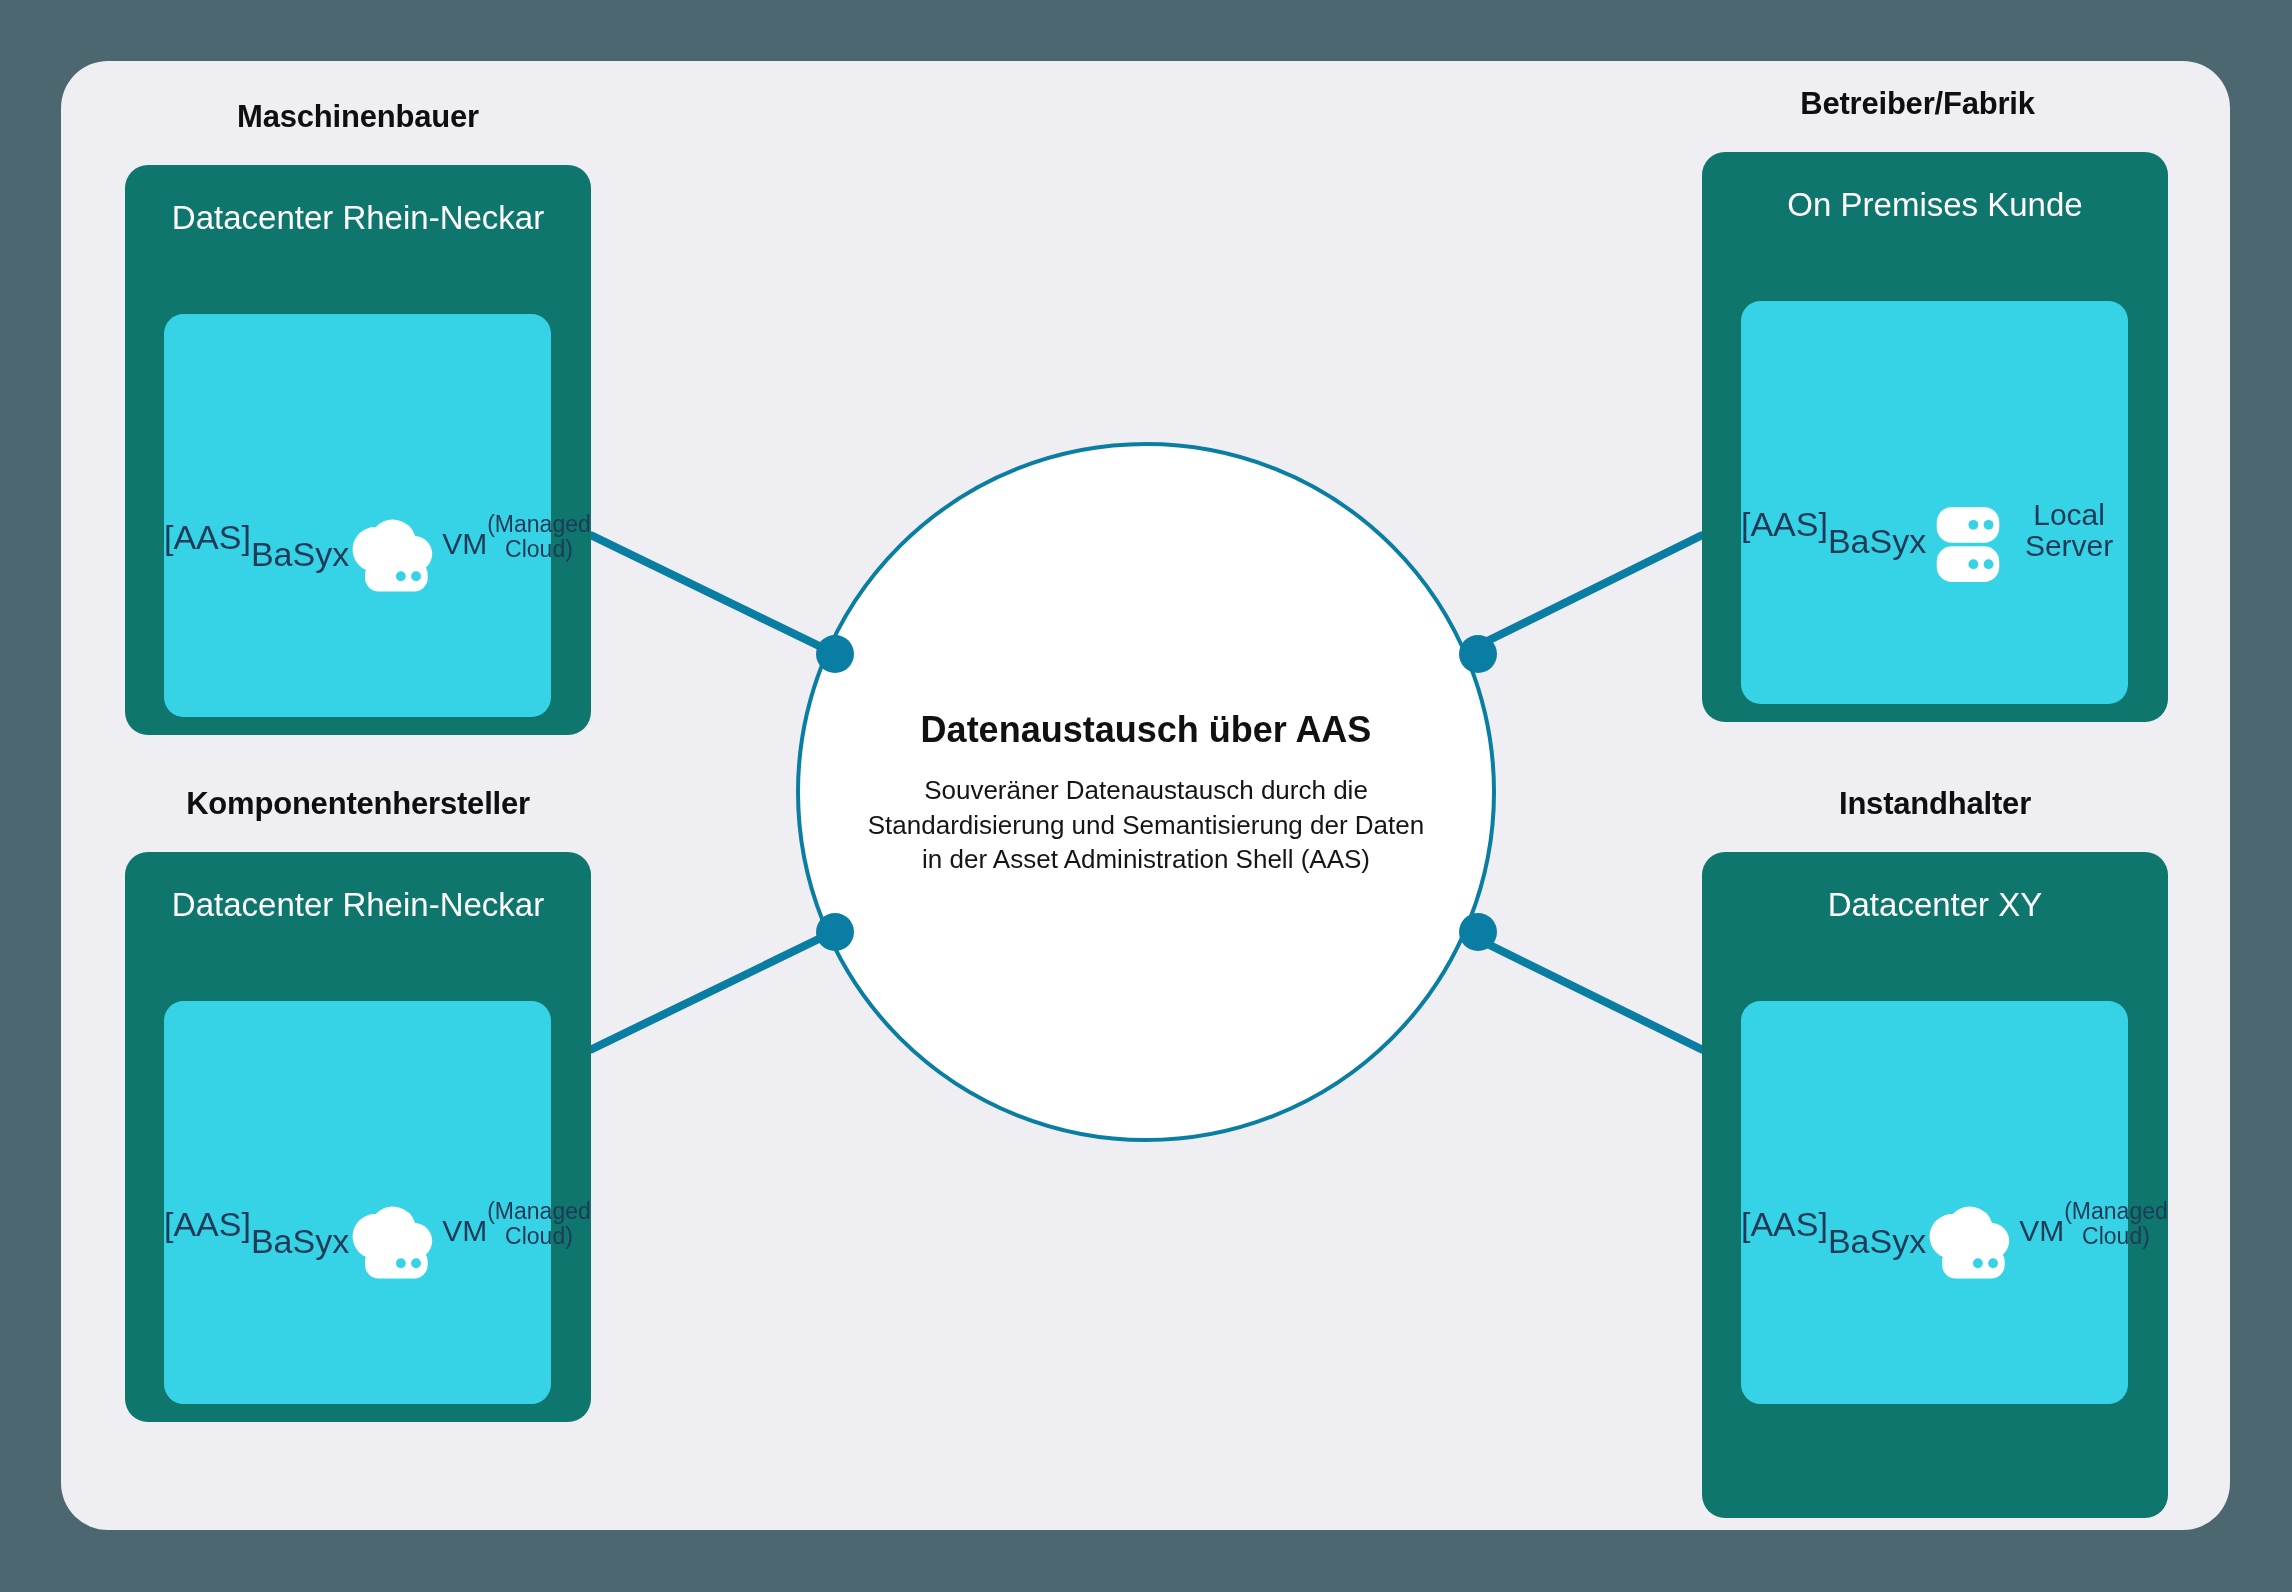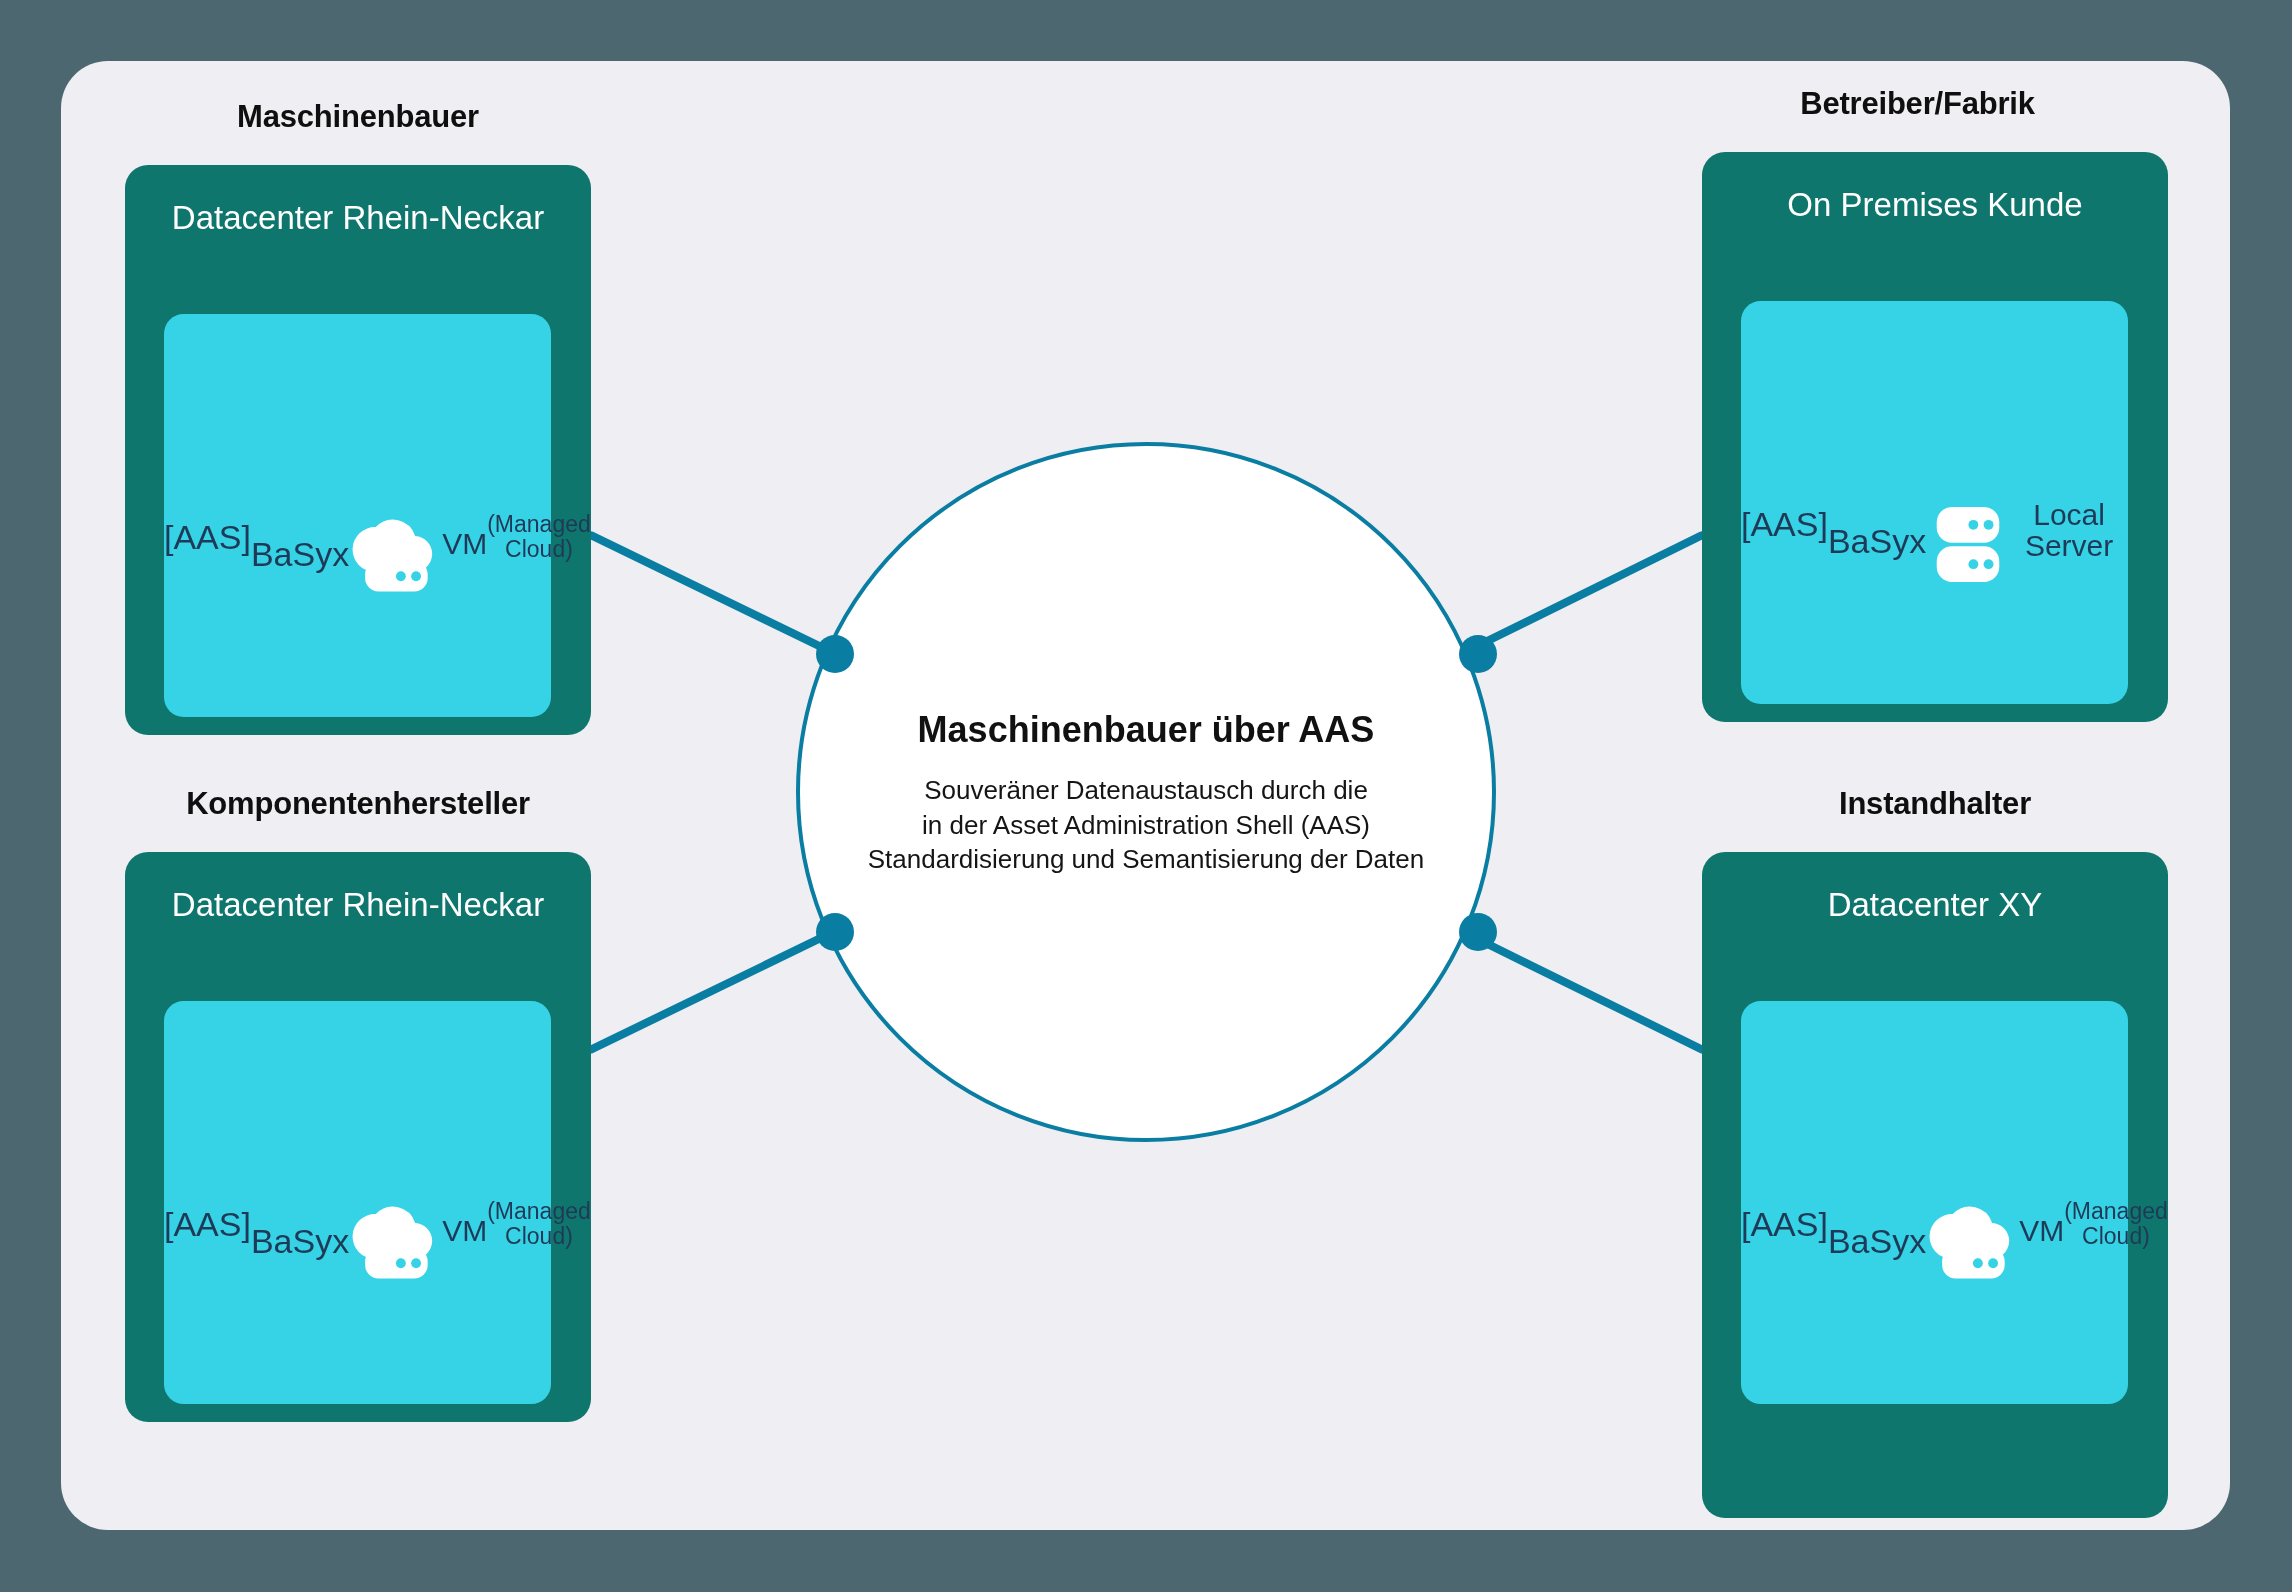--- a/index.html
+++ b/index.html
@@ -296,24 +296,24 @@
 
         <div class="node-label" style="margin-top:12.5px;">VM</div>
 
         <div class="node-sub">(Managed Cloud)</div>
       </div>
     </div>
   </div>
 
   <div id="hub">
     <div id="hub-inner">
-      <div class="hub-title">Maschinenbauer über AAS</div>
+      <div class="hub-title">Datenaustausch über AAS</div>
       <div class="hub-sub">Souveräner Datenaustausch durch die</div>
+      <div class="hub-sub" style="margin-top:0;">Standardisierung und Semantisierung der Daten</div>
       <div class="hub-sub" style="margin-top:0;">in der Asset Administration Shell (AAS)</div>
-      <div class="hub-sub" style="margin-top:0;">Standardisierung und Semantisierung der Daten</div>
     </div>
   </div>
 
   <div class="hub-node" style="left:816px; top:635px;"></div>
   <div class="hub-node" style="left:1459px; top:635px;"></div>
   <div class="hub-node" style="left:816px; top:913px;"></div>
   <div class="hub-node" style="left:1459px; top:913px;"></div>
 
 </div>
 

